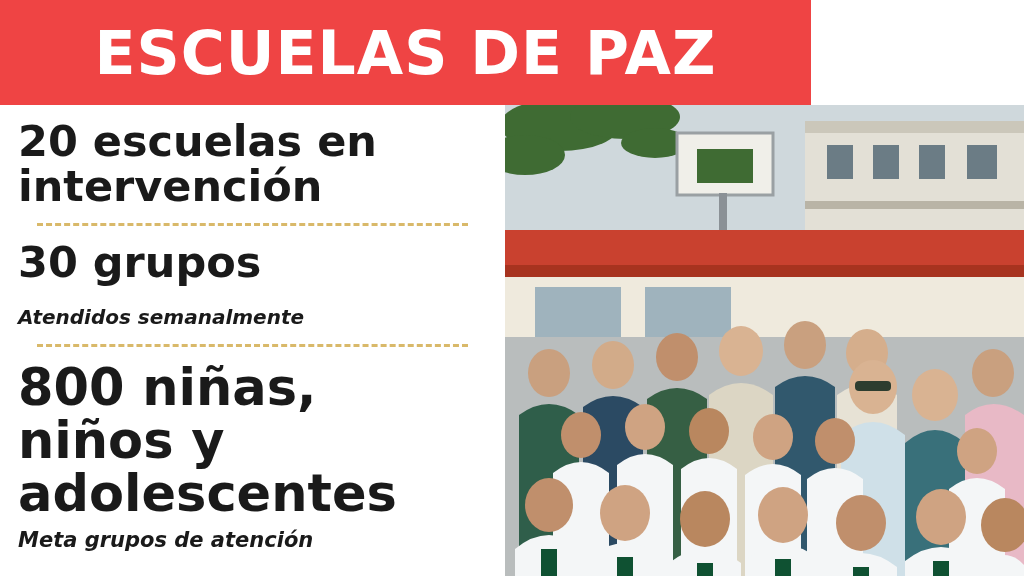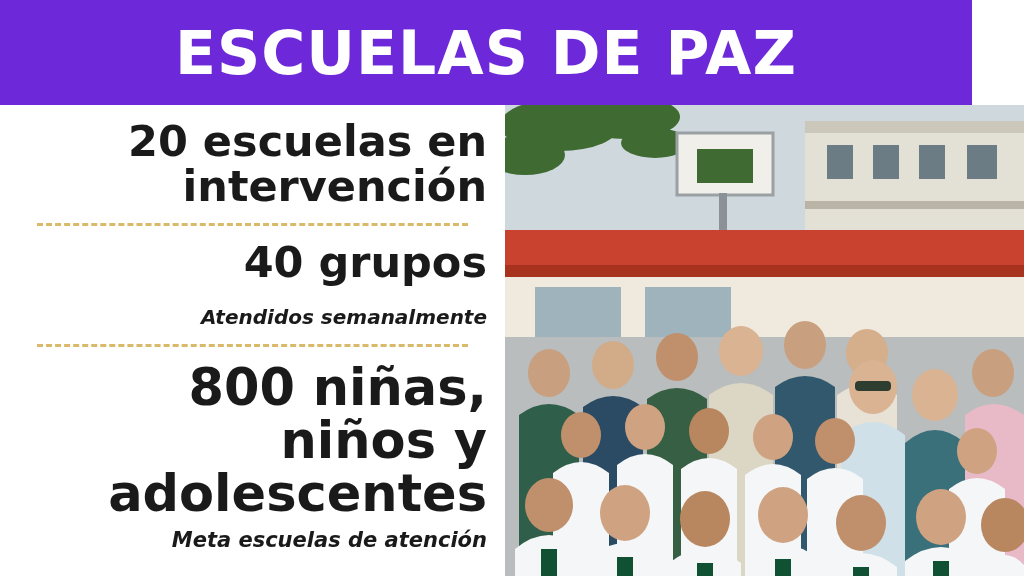--- a/index.html
+++ b/index.html
@@ -17,23 +17,23 @@
     position: relative;
     width: 1024px;
     height: 576px;
     background: #ffffff;
   }
   
   .header-band {
     position: absolute;
     top: 0;
     left: 0;
-    width: 972px;
+    width: 811px;
     height: 105px;
-    background: #6d28d9;
+    background: #ef4444;
     display: flex;
     align-items: center;
     justify-content: center;
   }
   .header-title {
     color: #ffffff;
     font-size: 60px;
     font-weight: bold;
     letter-spacing: 1px;
     line-height: 1;
@@ -48,21 +48,21 @@
     width: 505px;
     height: 471px;
     background: #ffffff;
     box-sizing: border-box;
     padding: 14px 18px 10px 18px;
     display: flex;
     flex-direction: column;
     justify-content: flex-start;
   }
   .stat-block {
-    text-align: right;
+    text-align: left;
     width: 100%;
   }
   .stat-headline {
     color: #1a1a1a;
     font-weight: bold;
     line-height: 1.04;
     font-family: "DejaVu Sans", sans-serif;
   }
   .stat-sub {
     color: #1a1a1a;
@@ -109,29 +109,29 @@
 
   <div class="left-col">
 
     <div class="stat-block block-1">
       <div class="stat-headline">20 escuelas en intervención</div>
     </div>
 
     <hr class="divider">
 
     <div class="stat-block block-2">
-      <div class="stat-headline">40 grupos</div>
+      <div class="stat-headline">30 grupos</div>
       <div class="stat-sub">Atendidos semanalmente</div>
     </div>
 
     <hr class="divider">
 
     <div class="stat-block block-3">
       <div class="stat-headline">800 niñas, niños y adolescentes</div>
-      <div class="stat-sub">Meta escuelas de atención</div>
+      <div class="stat-sub">Meta grupos de atención</div>
     </div>
 
   </div>
 
   <div class="photo-panel">
     <svg class="photo-svg" width="519" height="471" viewBox="0 0 519 471" xmlns="http://www.w3.org/2000/svg">
       <defs>
         <clipPath id="clipPhoto">
             <rect x="0" y="0" width="519" height="471"></rect>
           </clipPath>

